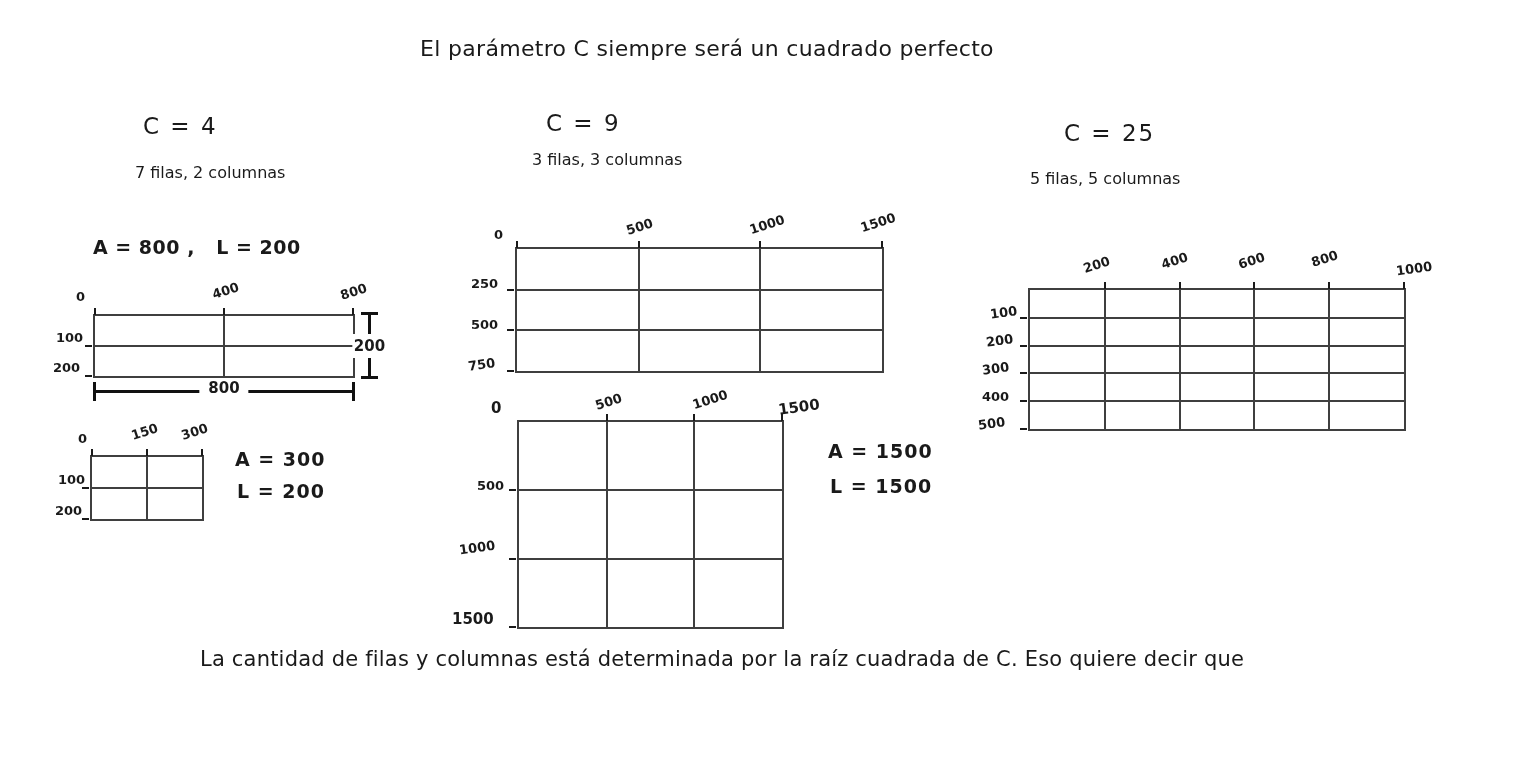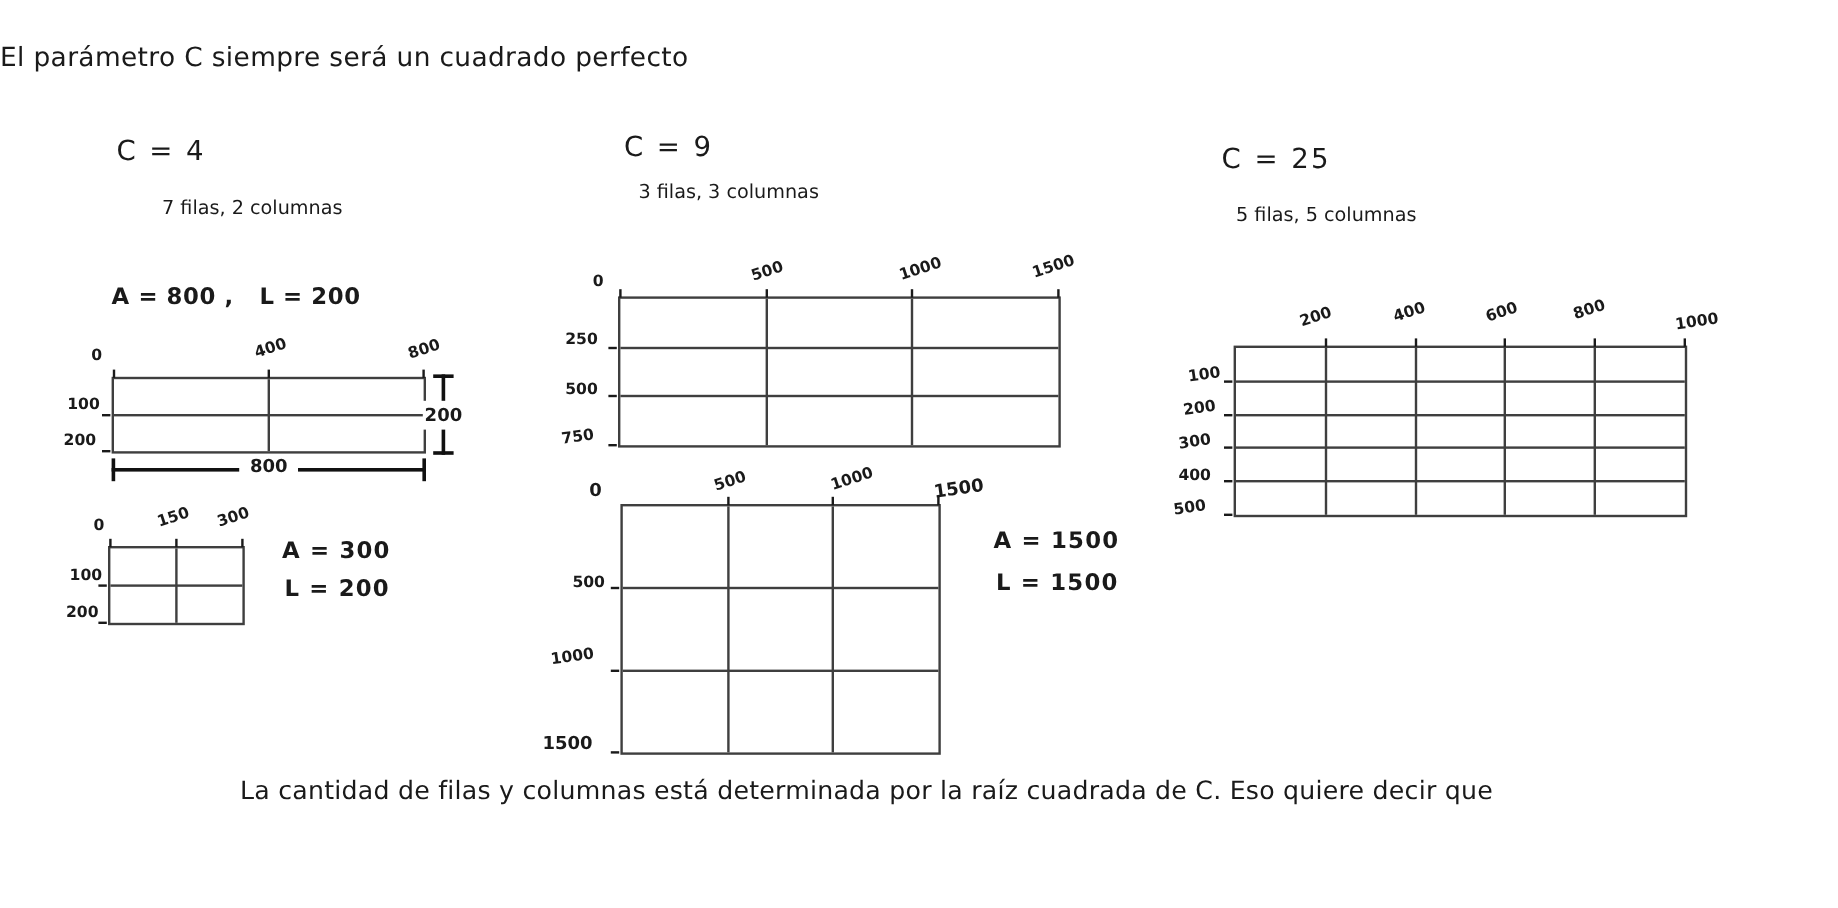--- a/index.html
+++ b/index.html
@@ -2,21 +2,21 @@
 <html><head>
 <meta charset="utf-8">
 <style>
   html,body{margin:0;padding:0;background:#ffffff;}
   .canvas{
     position:relative;width:1532px;height:757px;background:#ffffff;
     font-family:"DejaVu Sans", sans-serif;color:#1a1a1a;overflow:hidden;
   }
   .abs{position:absolute;}
   .title{font-size:22px;letter-spacing:.3px;}
-  .heading{font-size:23px;letter-spacing:2px;}
+  .heading{font-size:23px;letter-spacing:2px;margin-left:46px;}
   .subtitle{font-size:16px;}
   .dims{font-size:19px;font-weight:bold;white-space:pre;letter-spacing:.5px;}
   .grid{position:absolute;border:2px solid #3f3f3f;}
   .vline{position:absolute;top:0;bottom:0;width:2px;background:#3f3f3f;transform:translateX(-1px);}
   .hline{position:absolute;left:0;right:0;height:2px;background:#3f3f3f;transform:translateY(-1px);}
   .tickv{position:absolute;width:2px;height:7px;top:-8px;background:#1a1a1a;transform:translateX(-1px);display:block;}
   .tickh{position:absolute;width:7px;height:2px;left:-10px;background:#1a1a1a;transform:translateY(-1px);display:block;}
   .tick{position:absolute;font-size:13px;font-weight:bold;white-space:nowrap;}
   .rot{transform:rotate(-18deg);}
   .rot2{transform:rotate(-8deg);}
@@ -28,21 +28,21 @@
   .bv-line{position:absolute;top:0;bottom:0;left:8px;width:3px;background:#111;}
   .bv-cap{position:absolute;left:1px;width:17px;height:3px;background:#111;}
   .b-label{position:absolute;background:#ffffff;font-weight:bold;font-size:15px;padding:0 9px;white-space:nowrap;}
   .footer{font-size:21px;line-height:30px;letter-spacing:.2px;}
 </style>
 </head>
 <body>
 
 <div class="canvas">
 
-  <div class="abs title" style="left:0;top:36px;width:1390px;text-align:left">El parámetro C siempre será un cuadrado perfecto</div>
+  <div class="abs title" style="left:12px;top:36px;width:1390px;text-align:center">El parámetro C siempre será un cuadrado perfecto</div>
 
   <div class="abs heading" style="left:97px;top:113px">C = 4</div>
   <div class="abs subtitle" style="left:135px;top:163px">7 filas, 2 columnas</div>
   <div class="abs dims" style="left:93px;top:236px">A = 800 ,   L = 200</div>
 
   <div class="grid" style="left:93px;top:314px;width:258px;height:60px">
     <i class="vline" style="left:50%"></i>
     <i class="hline" style="top:50%"></i>
     <i class="tickv" style="left:0%"></i>
     <i class="tickv" style="left:50%"></i>
@@ -80,21 +80,21 @@
     <i class="tickh" style="top:100%"></i>
   </div>
   <span class="tick" style="left:78px;top:431px">0</span>
   <span class="tick rot" style="left:131px;top:424px">150</span>
   <span class="tick rot" style="left:181px;top:424px">300</span>
   <span class="tick" style="left:58px;top:472px">100</span>
   <span class="tick" style="left:55px;top:503px">200</span>
   <span class="side-label" style="left:235px;top:448px">A = 300</span>
   <span class="side-label" style="left:237px;top:480px">L = 200</span>
 
-  <div class="abs heading" style="left:520px;top:110px">C = 9</div>
+  <div class="abs heading" style="left:500px;top:110px">C = 9</div>
   <div class="abs subtitle" style="left:532px;top:150px">3 filas, 3 columnas</div>
 
   <div class="grid" style="left:515px;top:247px;width:365px;height:122px">
     <i class="vline" style="left:33.33%"></i>
     <i class="vline" style="left:66.66%"></i>
     <i class="hline" style="top:33.33%"></i>
     <i class="hline" style="top:66.66%"></i>
     <i class="tickv" style="left:0%"></i>
     <i class="tickv" style="left:33.33%"></i>
     <i class="tickv" style="left:66.66%"></i>

